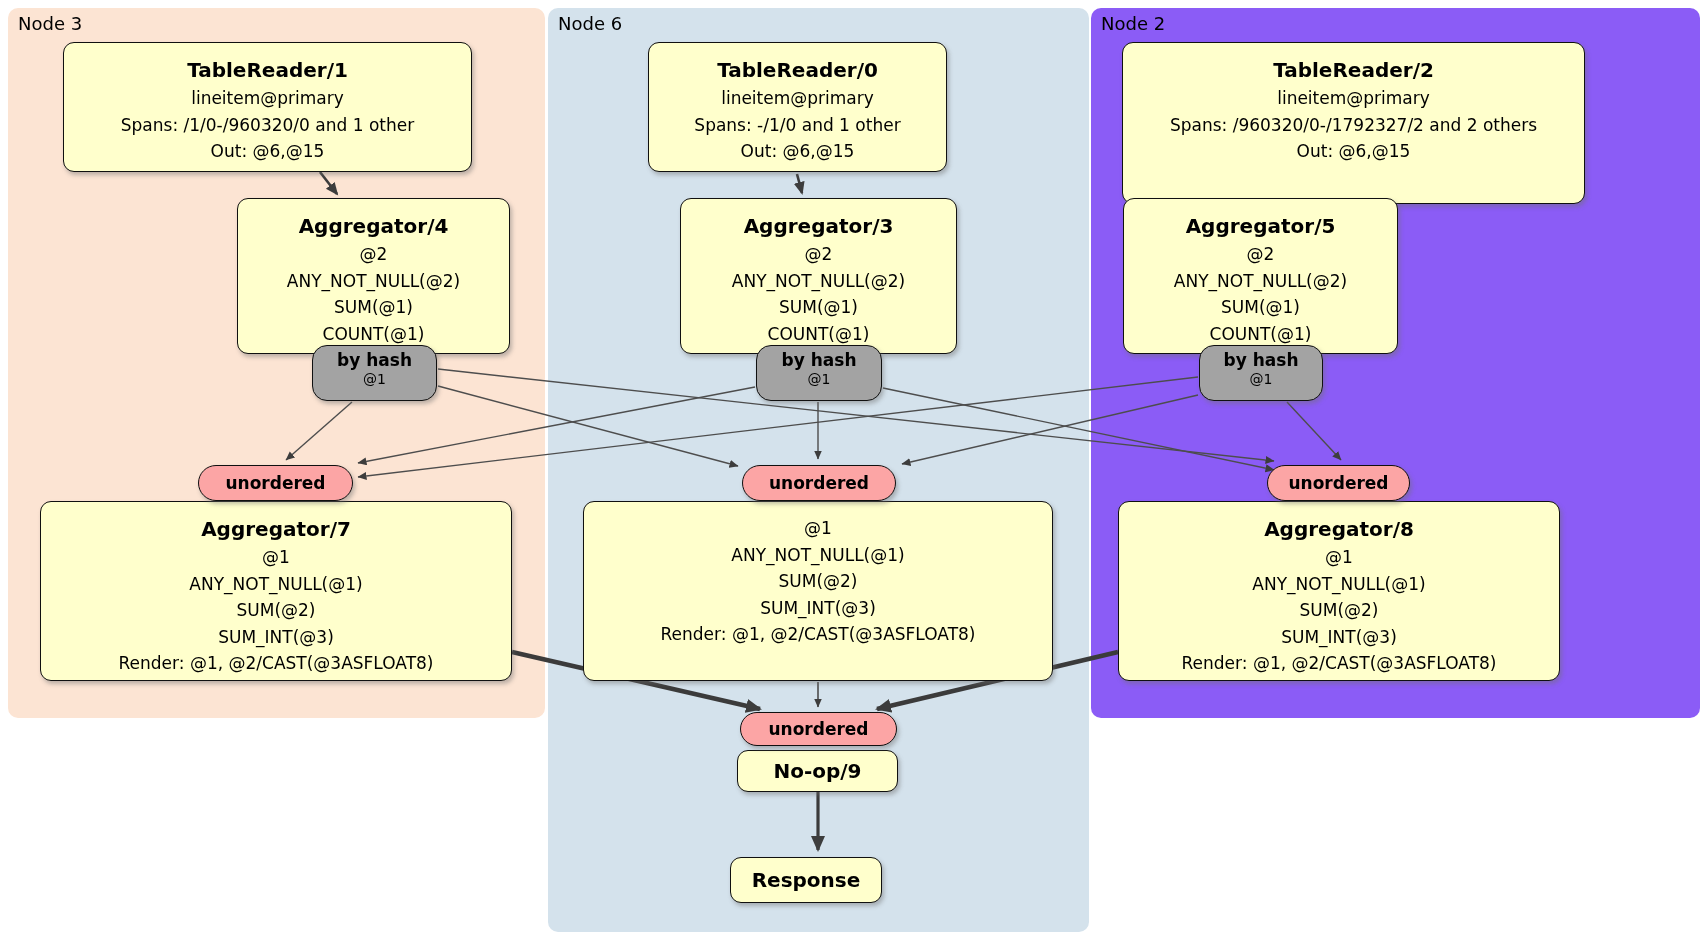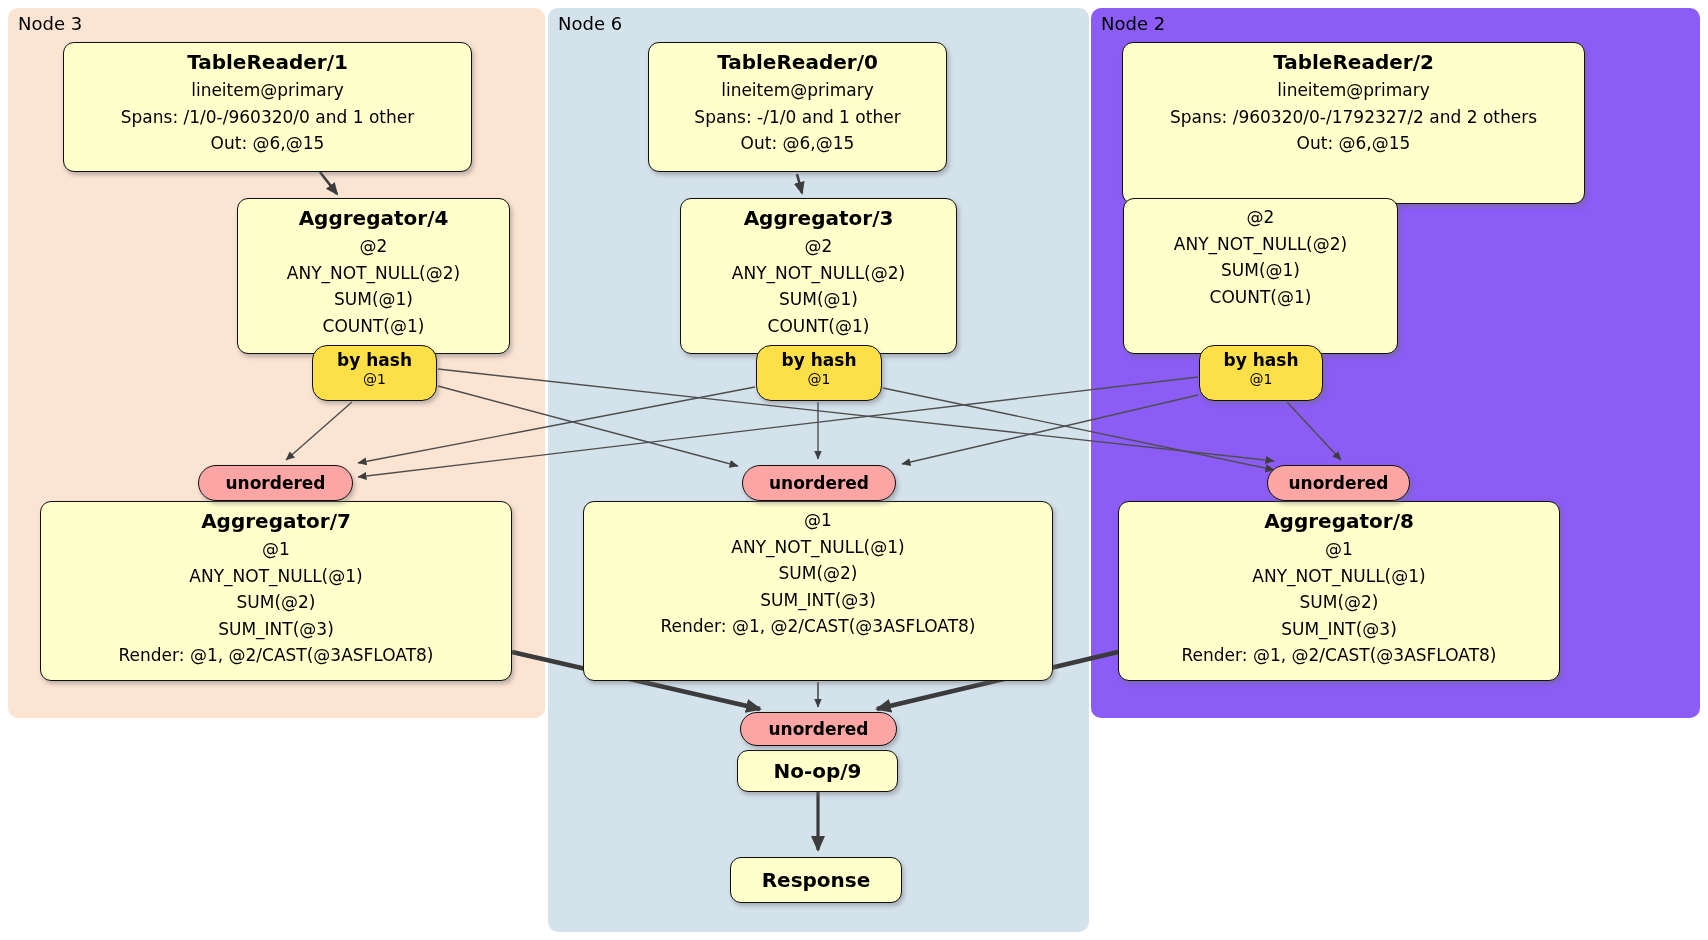--- a/index.html
+++ b/index.html
@@ -6,26 +6,26 @@
   body{width:1708px;height:940px;position:relative;overflow:hidden;
        font-family:"DejaVu Sans","Liberation Sans",sans-serif;color:#000;}
 
   .panel{position:absolute;border-radius:10px;z-index:0;}
   .panel-label{position:absolute;top:4px;left:10px;font-size:18px;line-height:24px;}
 
   svg.edges{position:absolute;left:0;top:0;z-index:1;}
 
   .box{position:absolute;background:#ffffcc;border:1.6px solid #101010;border-radius:11px;
        box-shadow:2px 3px 4px rgba(110,110,110,.45);text-align:center;box-sizing:border-box;
-       z-index:2;padding-top:5px;}
+       z-index:2;padding-top:13px;}
   .box .t{font-weight:bold;font-size:20px;line-height:29px;white-space:nowrap;}
   .box .l{font-size:17px;line-height:26.5px;white-space:nowrap;}
   .box.single{display:flex;align-items:center;justify-content:center;padding-top:0;}
 
-  .router{position:absolute;background:#fde047;border:1.8px solid #101010;border-radius:15px;
+  .router{position:absolute;background:#a3a3a3;border:1.8px solid #101010;border-radius:15px;
           text-align:center;z-index:3;box-shadow:2px 3px 4px rgba(110,110,110,.45);box-sizing:border-box;}
   .router .t{font-weight:bold;font-size:17px;line-height:21px;margin-top:4px;white-space:nowrap;}
   .router .k{font-size:14px;line-height:17px;white-space:nowrap;}
 
   .sync{position:absolute;background:#fca5a5;border:1.8px solid #101010;border-radius:18px;
         display:flex;align-items:center;justify-content:center;font-weight:bold;font-size:17px;
         z-index:3;box-shadow:2px 3px 4px rgba(110,110,110,.45);box-sizing:border-box;white-space:nowrap;}
 </style>
 </head>
 <body>
@@ -140,32 +140,33 @@
 </div>
 
 <div class="sync" style="left:740px;top:712px;width:157px;height:34px;">
   <span>unordered</span>
 </div>
 
 <div class="box single" style="left:737px;top:750px;width:161px;height:42px;">
   <div class="t">No-op/9</div>
 </div>
 
-<div class="box single" style="left:730px;top:857px;width:172px;height:46px;">
+<div class="box single" style="left:730px;top:857px;width:152px;height:46px;">
   <div class="t">Response</div>
 </div>
 
 <div class="box" style="left:1122px;top:42px;width:463px;height:162px;">
   <div class="t">TableReader/2</div>
   <div class="l">lineitem@primary</div>
   <div class="l">Spans: /960320/0-/1792327/2 and 2 others</div>
   <div class="l">Out: @6,@15</div>
 </div>
 
 <div class="box" style="left:1123px;top:198px;width:275px;height:156px;">
+  <div class="t">Aggregator/5</div>
   <div class="l">@2</div>
   <div class="l">ANY_NOT_NULL(@2)</div>
   <div class="l">SUM(@1)</div>
   <div class="l">COUNT(@1)</div>
 </div>
 
 <div class="router" style="left:1199px;top:345px;width:124px;height:56px;">
   <div class="t">by hash</div>
   <div class="k">@1</div>
 </div>

